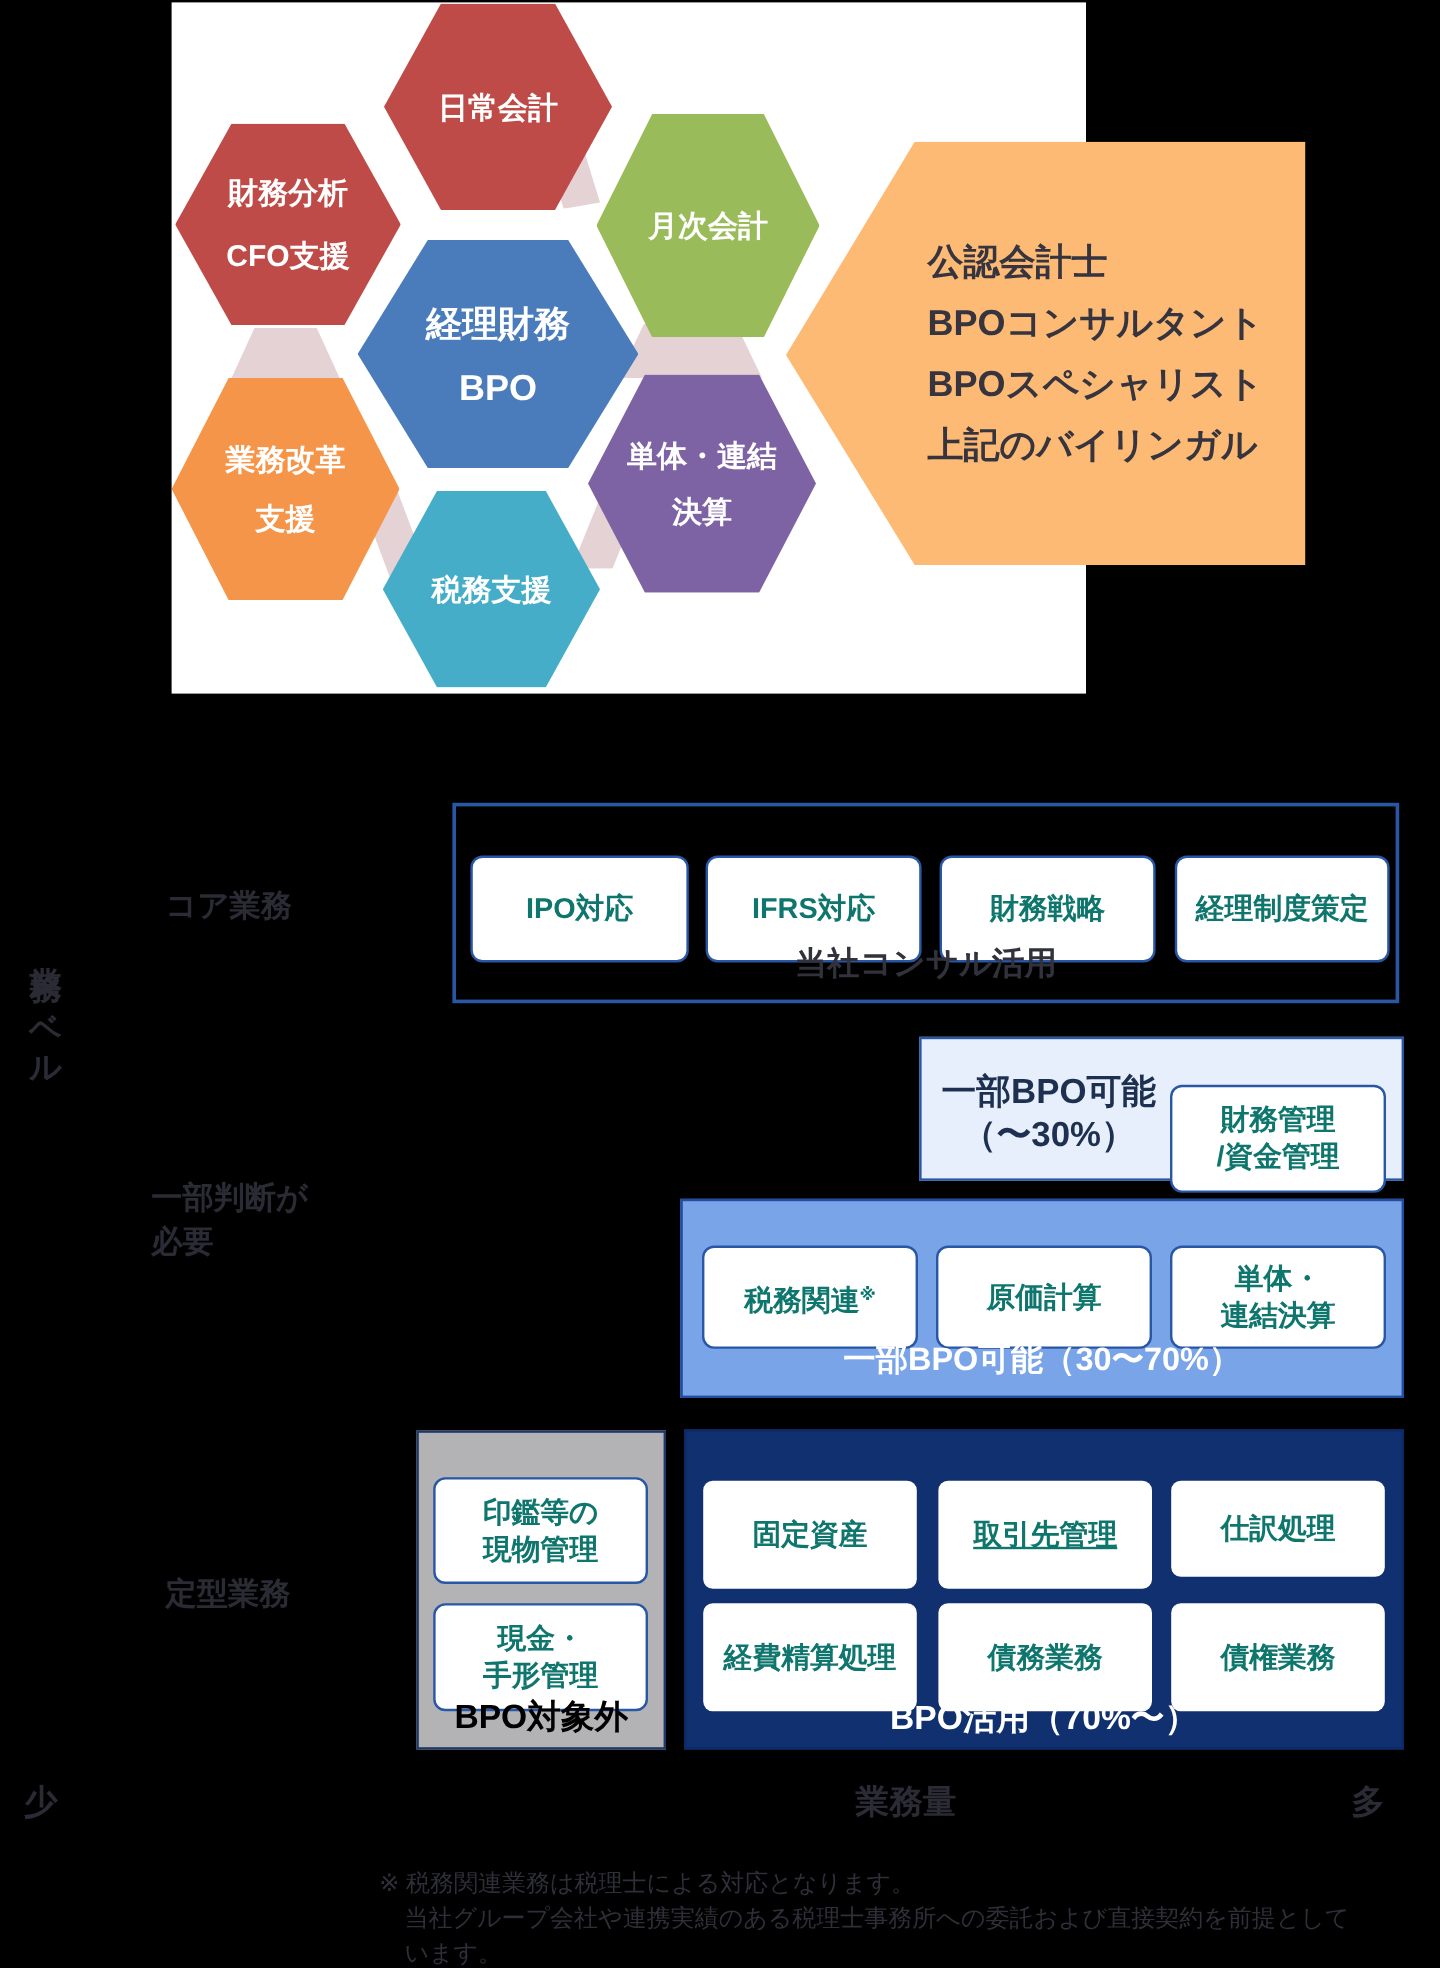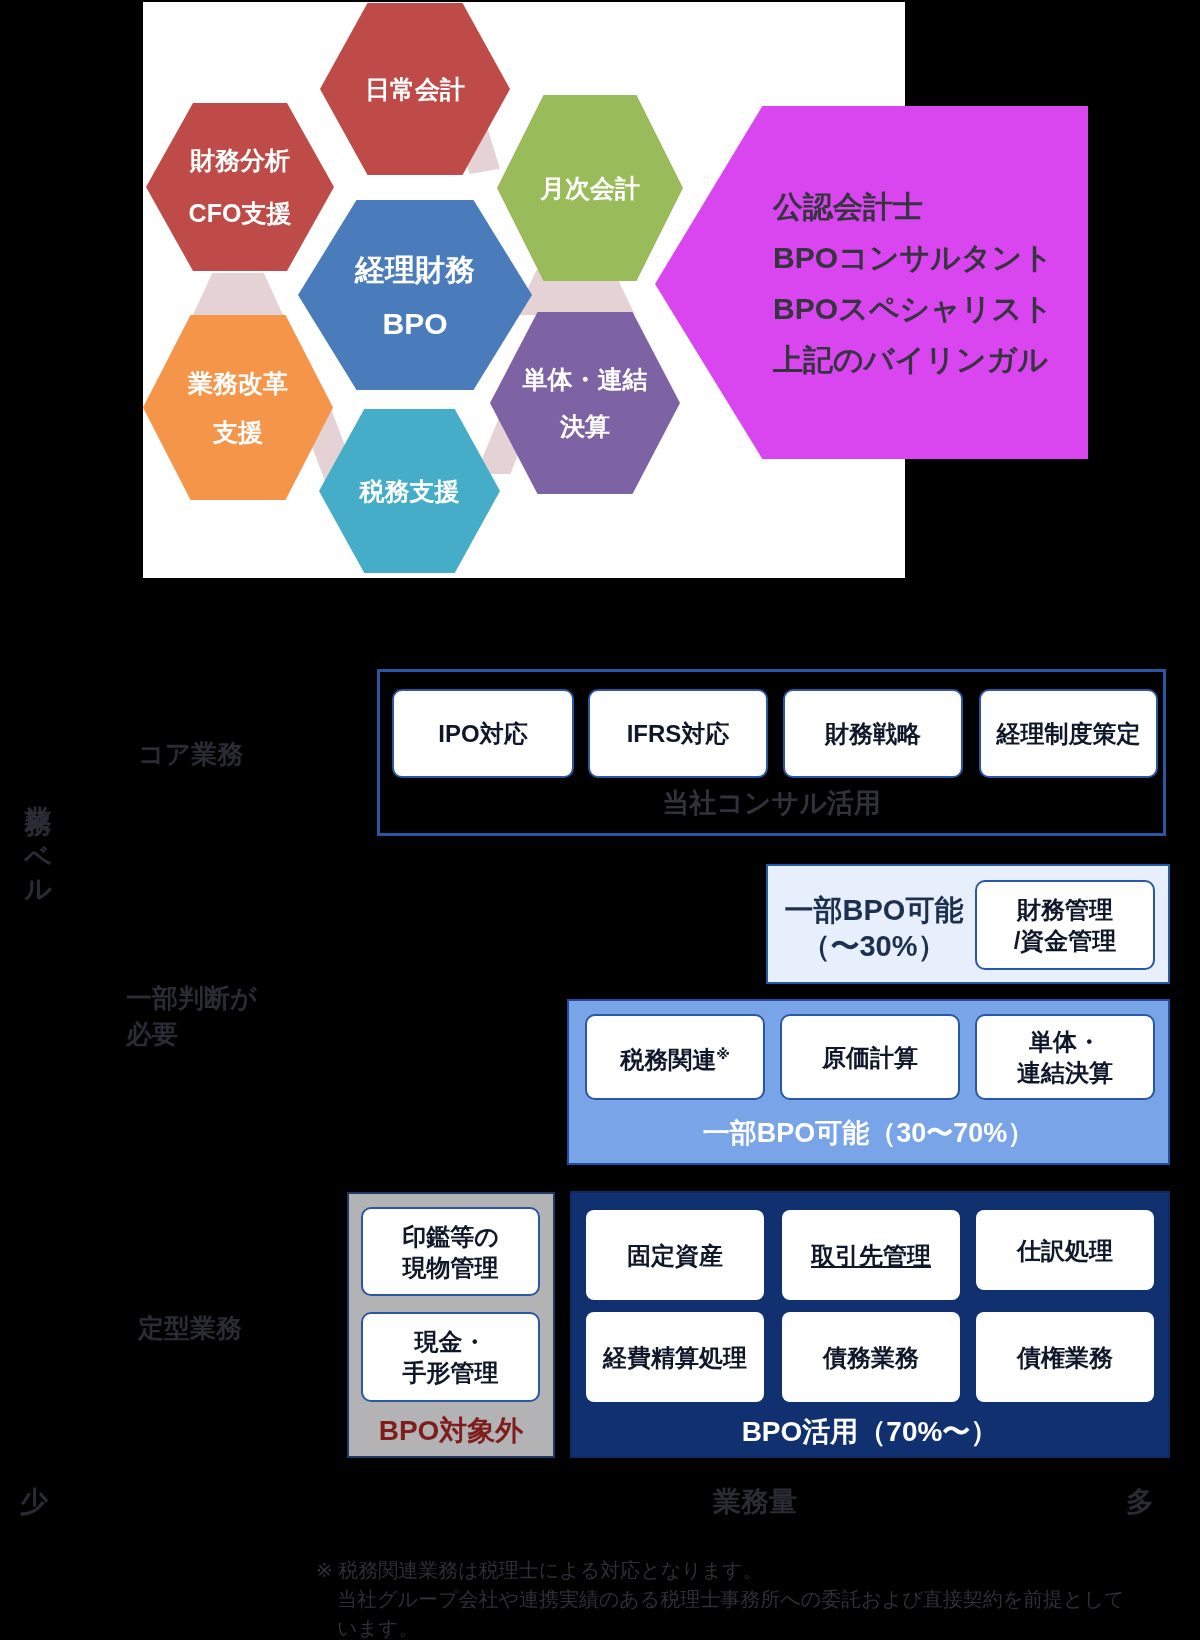--- a/index.html
+++ b/index.html
@@ -20,52 +20,52 @@
   .hex-tax{left:176px;top:407px;width:181px;height:164px;background:#45ADC8;font-size:25px;}
   .hex-consol{left:347px;top:310px;width:190px;height:182px;background:#7E63A4;font-size:25px;gap:14px;}
 
   .connector{position:absolute;background:#E4D2D5;z-index:1;}
   .c1{left:302px;top:86px;width:55px;height:86px;clip-path:polygon(0 6%,55% 0,100% 94%,45% 100%);}
   .c2{left:372px;top:268px;width:120px;height:45px;clip-path:polygon(18% 0,82% 0,100% 100%,0 100%);}
   .c3{left:49px;top:271px;width:92px;height:44px;clip-path:polygon(22% 0,78% 0,100% 100%,0 100%);}
   .c4{left:153px;top:402px;width:64px;height:82px;clip-path:polygon(0 0,52% 0,100% 100%,48% 100%);}
   .c5{left:333px;top:394px;width:66px;height:78px;clip-path:polygon(48% 0,100% 0,52% 100%,0 100%);}
 
-  .banner{position:absolute;left:512px;top:104px;width:433px;height:353px;background:#d946ef;z-index:3;
+  .banner{position:absolute;left:512px;top:116px;width:433px;height:353px;background:#fdba74;z-index:3;
           clip-path:polygon(0 50.4%,24.8% 0,100% 0,100% 100%,24.8% 100%);
           display:flex;flex-direction:column;justify-content:center;padding-left:118px;box-sizing:border-box;}
   .banner div{font-size:30px;font-weight:bold;color:#35343F;line-height:51px;}
 
   
   .vlabel{position:absolute;left:20px;top:784px;writing-mode:vertical-rl;font-size:27px;font-weight:bold;
           color:#2B2B35;letter-spacing:4px;}
   .rowlabel{position:absolute;color:#2B2B35;font-size:26px;font-weight:bold;text-align:left;line-height:36px;}
   .rl-core{left:138px;top:736px;width:134px;}
   .rl-partial{left:126px;top:980px;width:150px;}
   .rl-routine{left:138px;top:1310px;width:134px;}
 
   .obox{position:absolute;box-sizing:border-box;}
   .wbox{position:absolute;box-sizing:border-box;background:#fff;border:2px solid #2857A6;border-radius:10px;
         display:flex;flex-direction:column;align-items:center;justify-content:center;
-        font-size:24px;font-weight:bold;color:#0f172a;text-align:center;line-height:31px;}
+        font-size:24px;font-weight:bold;color:#0f766e;text-align:center;line-height:31px;margin-top:24px;}
   .wbox sup{font-size:14px;vertical-align:super;}
   .caption{position:absolute;left:0;width:100%;text-align:center;font-weight:bold;}
 
   .row-core{left:377px;top:669px;width:789px;height:167px;border:3px solid #2857A6;background:transparent;}
   .row-core .caption{top:113px;font-size:27px;color:#32323C;}
 
   .row-p30{left:766px;top:864px;width:404px;height:120px;background:#E7EFFC;border:2.5px solid #2857A6;}
   .p30cap{position:absolute;left:0;top:26px;width:212px;text-align:center;font-size:29px;font-weight:bold;
           color:#1E3050;line-height:36px;}
 
   .row-p3070{left:567px;top:999px;width:603px;height:166px;background:#7AA4E8;border:2.5px solid #1E4DA1;}
   .row-p3070 .caption{top:114px;font-size:27px;color:#fff;}
 
   .box-excl{left:347px;top:1192px;width:208px;height:266px;background:#B3B3B5;border:2.5px solid #1F3864;}
-  .box-excl .caption{top:218px;font-size:28px;color:#7f1d1d;}
+  .box-excl .caption{top:218px;font-size:28px;color:#000000;}
 
   .box-bpo{left:570px;top:1191px;width:600px;height:267px;background:#113070;border:2.5px solid #0D2A66;}
   .box-bpo .caption{top:220px;font-size:28px;color:#fff;}
   .box-bpo .wbox{border:none;border-radius:8px;}
 
   .xaxis{position:absolute;color:#2B2B35;font-size:28px;font-weight:bold;}
   .x-min{left:20px;top:1483px;}
   .x-mid{left:690px;top:1483px;width:130px;text-align:center;}
   .x-max{left:1126px;top:1483px;}
 

